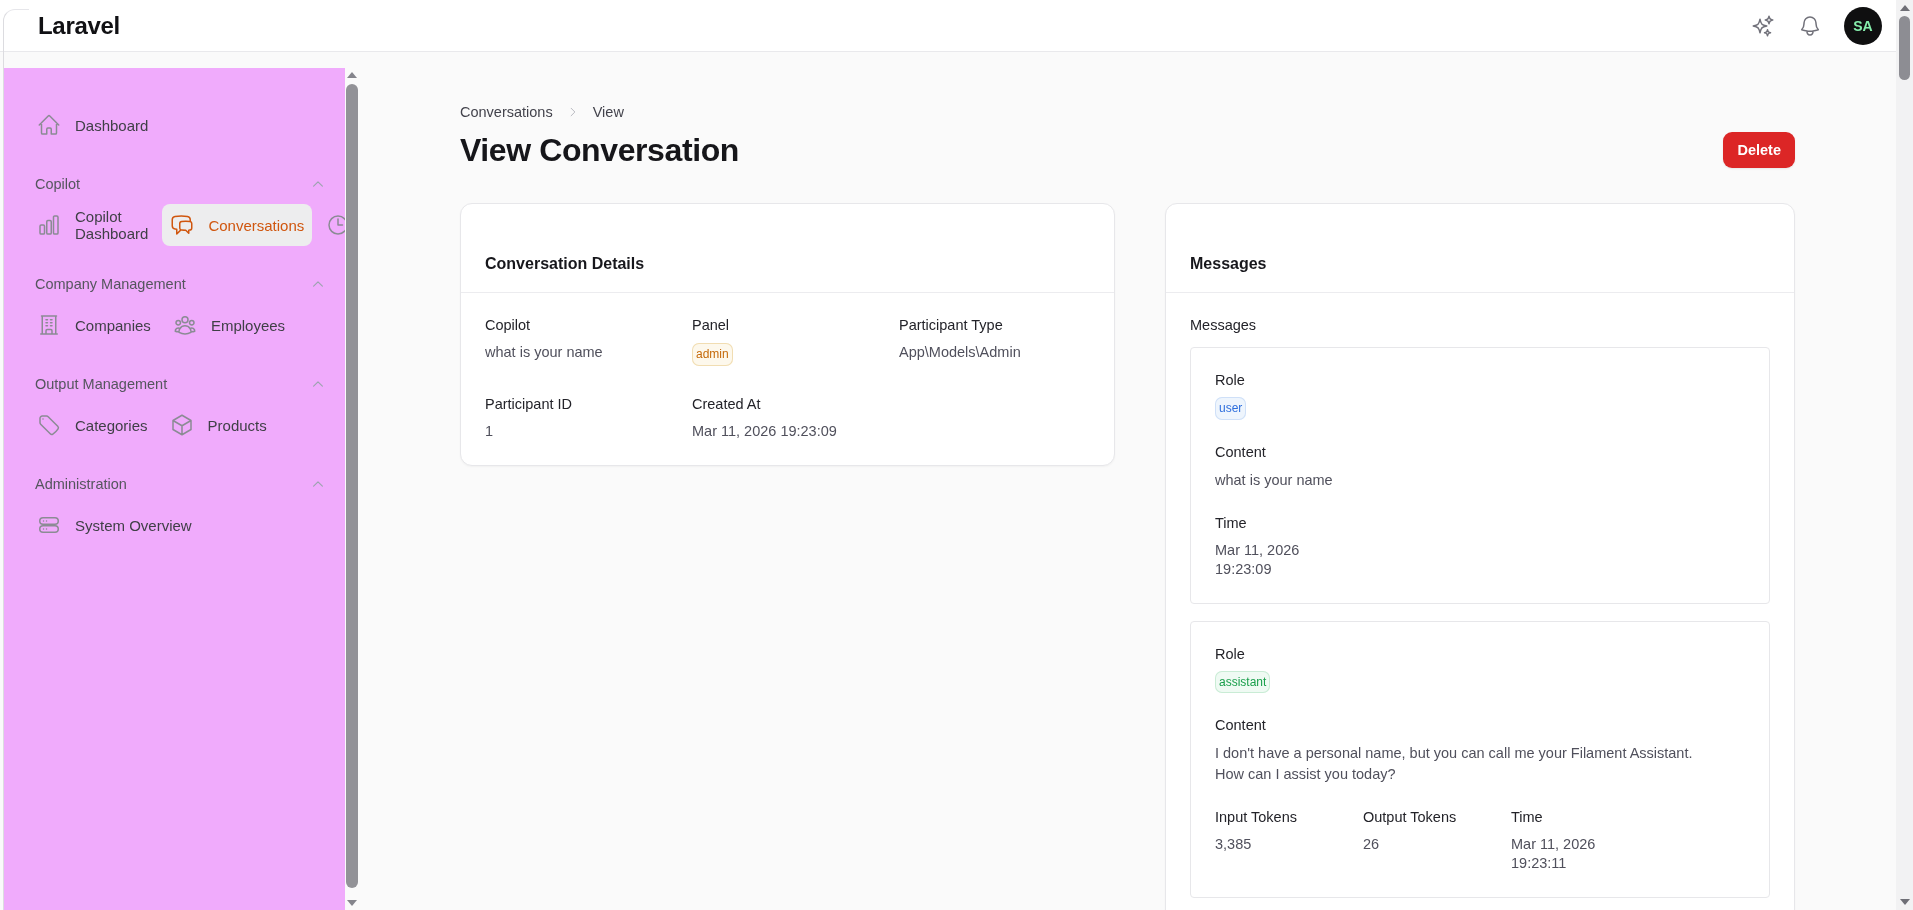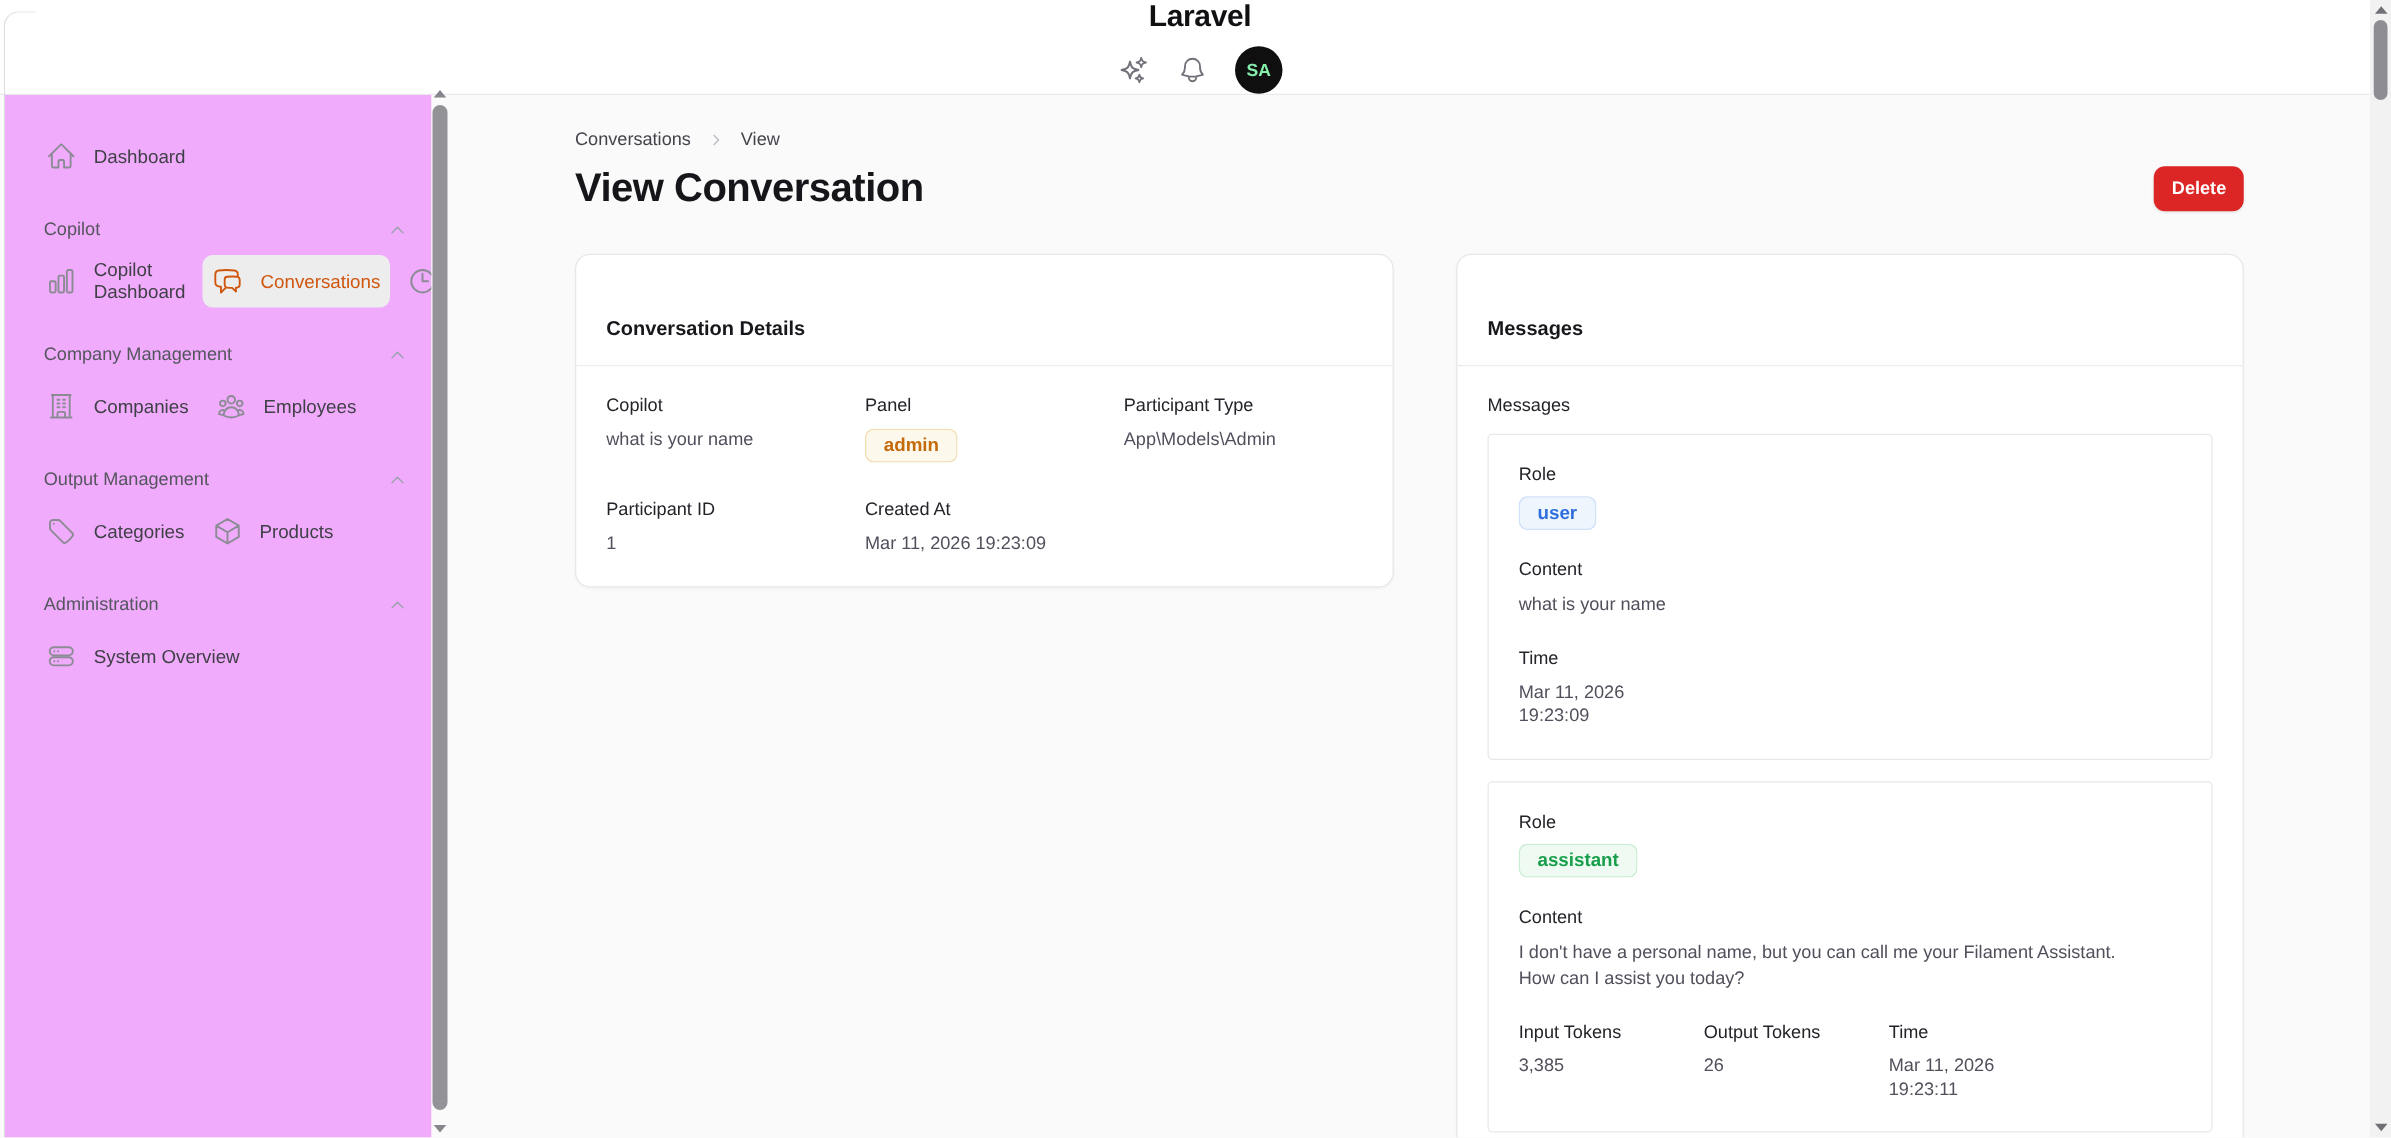--- a/index.html
+++ b/index.html
@@ -14,24 +14,24 @@
 
   
   .page-edge {
     position:absolute; left:3px; top:9px; bottom:0; width:26px;
     border-left:1px solid #dcdce0; border-top:1px solid #e6e6ea;
     border-top-left-radius:12px; pointer-events:none; z-index:40;
   }
 
   
   .topbar {
-    position:absolute; top:0; left:0; right:17px; height:76px;
+    position:absolute; top:0; left:0; right:17px; height:52px;
     background:#ffffff; border-bottom:1px solid #e9e9ec;
     display:flex; align-items:center; justify-content:space-between;
-    padding:0 14px 0 38px; z-index:2;flex-direction:column;
+    padding:0 14px 0 38px; z-index:2;
   }
   .brand { font-size:24px; font-weight:700; color:#111114; letter-spacing:-0.3px; }
   .topbar-right { display:flex; align-items:center; gap:21px; }
   .icon-btn { width:26px; height:26px; display:flex; align-items:center; justify-content:center; cursor:pointer; background:none; border:none; }
   .icon-btn svg { width:24px; height:24px; stroke:#71717a; fill:none; stroke-width:1.5; stroke-linecap:round; stroke-linejoin:round; }
   .avatar {
     width:38px; height:38px; border-radius:50%; background:#0f0f10;
     color:#86efac; font-size:14px; font-weight:600;
     display:flex; align-items:center; justify-content:center; cursor:pointer;
   }
@@ -76,21 +76,21 @@
   .win-scroll .arrow.down { bottom:5px; border-top-color:#6f6f76; }
 
   
   .main { position:absolute; left:359px; right:17px; top:68px; bottom:0; overflow:hidden; }
   .content { width:1335px; margin:0 auto; padding-top:36px; }
 
   .breadcrumb { display:flex; align-items:center; gap:14px; font-size:14.5px; font-weight:500; color:#43434c; }
   .breadcrumb .crumb-link { cursor:pointer; }
   .breadcrumb .sep svg { width:12px; height:12px; stroke:#b9bac1; fill:none; stroke-width:2; stroke-linecap:round; stroke-linejoin:round; }
 
-  .page-header { margin-top:12px; display:flex; align-items:flex-end; justify-content:space-between; }
+  .page-header { margin-top:12px; display:flex; align-items:flex-start; justify-content:space-between; }
   .page-title { font-size:32px; font-weight:700; color:#16161a; letter-spacing:-0.4px; }
   .btn-danger {
     background:#dc2626; color:#ffffff; border:none; border-radius:9px;
     font-family:inherit; font-size:14.5px; font-weight:600;
     padding:10px 14px; cursor:pointer; box-shadow:0 1px 2px rgba(0,0,0,0.08);
   }
 
   .cards { margin-top:34px; display:grid; grid-template-columns:655px 630px; gap:50px; align-items:start; }
   .card {
     background:#ffffff; border:1px solid #e7e7ea; border-radius:12px;
@@ -99,22 +99,22 @@
   .card-header { padding:19px 24px; border-bottom:1px solid #ececef; }
   .card-title { font-size:16px; font-weight:600; color:#17171c;margin-top:32px; }
   .card-body { padding:24px; }
 
   .fields-grid { display:grid; grid-template-columns:1fr 1fr 1fr; row-gap:30px; column-gap:16px; }
   .field-label { font-size:14.5px; font-weight:500; color:#232329; }
   .field-value { margin-top:10px; font-size:14.5px; color:#50505c; line-height:1.3; }
   .field-value.narrow { width:112px; }
 
   .badge {
-    display:inline-flex; align-items:center; padding:3px 15px; border-radius:7px;
-    font-size:15px; font-weight:700; line-height:1.4;
+    display:inline-flex; align-items:center; padding:3px 4px; border-radius:7px;
+    font-size:12px; font-weight:400; line-height:1.4;
   }
   .badge-amber { background:#fdf8ec; color:#c56a0b; box-shadow:inset 0 0 0 1px #f1ddb2; }
   .badge-blue  { background:#eef5fd; color:#2f6fdd; box-shadow:inset 0 0 0 1px #cfe0f8; }
   .badge-green { background:#effaf3; color:#199f4b; box-shadow:inset 0 0 0 1px #c9ecd5; }
 
   .list-label { font-size:14.5px; font-weight:500; color:#232329; }
   .msg-stack { margin-top:14px; display:flex; flex-direction:column; gap:17px; }
   .msg-card { border:1px solid #e7e7ea; border-radius:4px; padding:24px; background:#ffffff; }
   .msg-field { margin-top:24px; }
   .msg-field:first-child { margin-top:0; }

